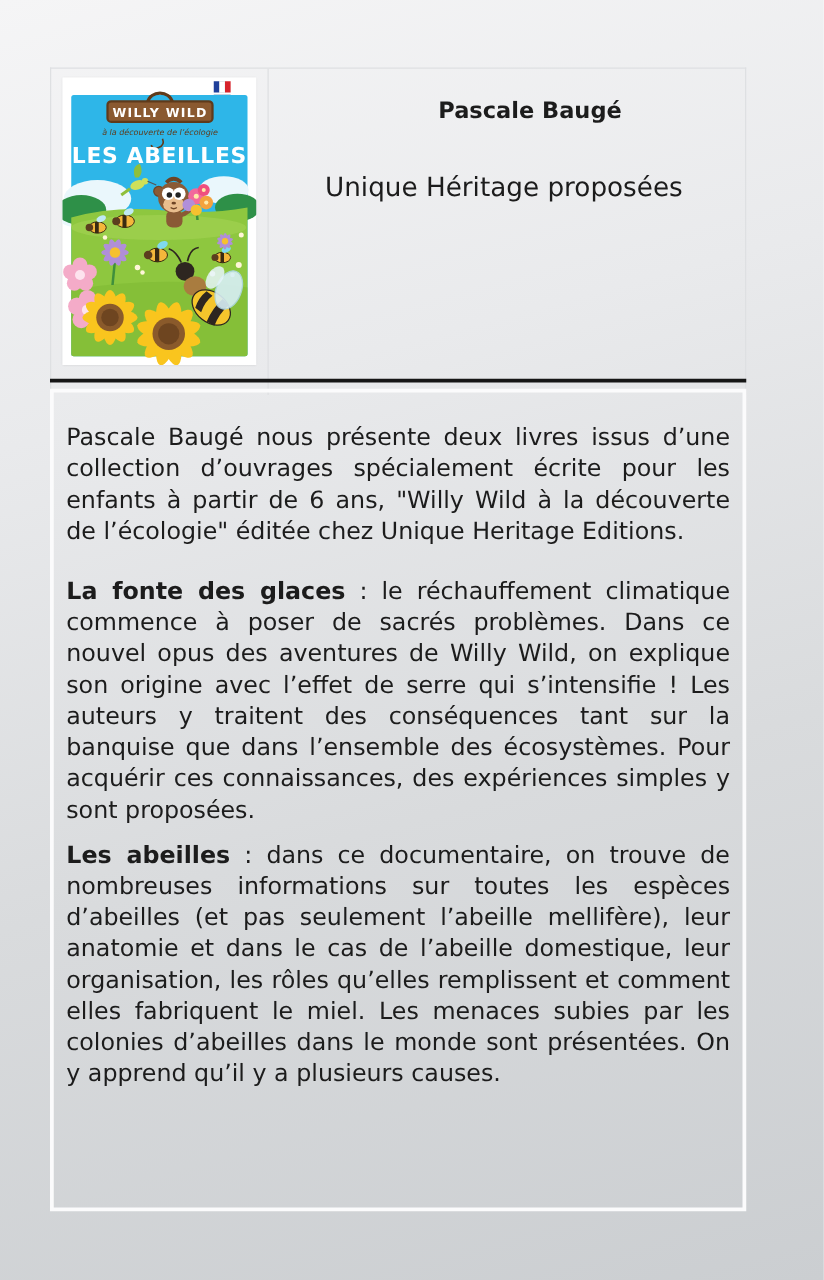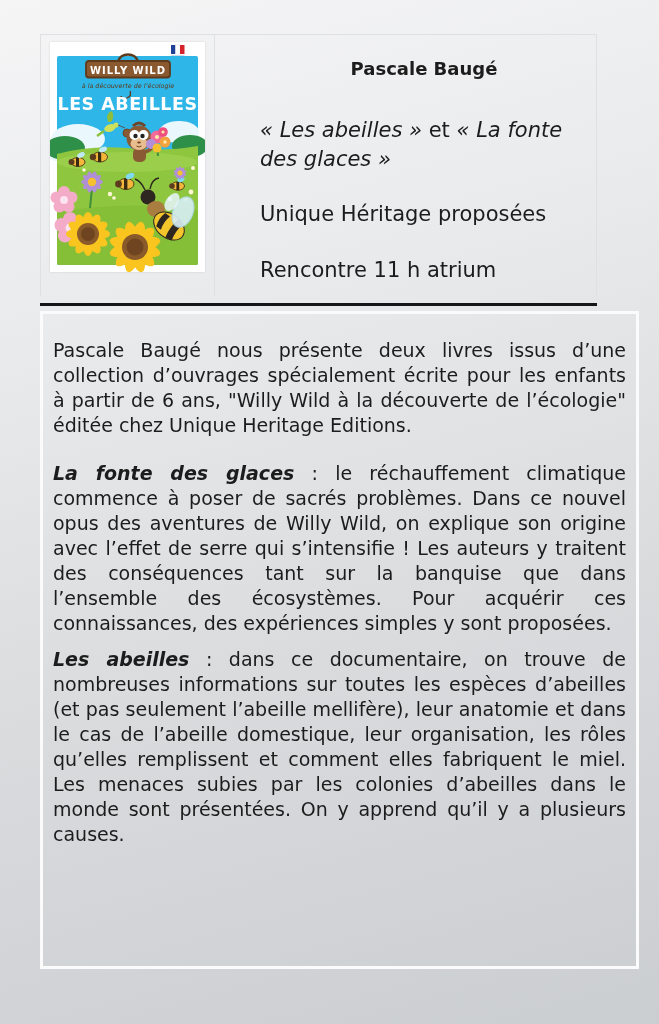--- a/index.html
+++ b/index.html
@@ -10,21 +10,21 @@
     color: #1c1c1c;
   }
   .page {
     position: relative;
     width: 659px; height: 1024px;
     background: linear-gradient(165deg, #f5f5f6 0%, #e9eaec 30%, #d9dbdd 62%, #cbced1 100%);
     overflow: hidden;
   }
   
   .header-section {
-    position: absolute; left: 40px; top: 34px;
+    position: absolute; left: 40px; top: 54px;
     width: 557px; height: 262px;
     border: 1px solid #dee0e2; border-bottom: none;
     display: flex;
   }
   .cover-cell {
     width: 174px; flex: 0 0 174px;
     border-right: 1px solid #dee0e2;
     padding-top: 7px;
     display: flex; justify-content: center; align-items: flex-start;
   }
@@ -53,33 +53,33 @@
   
   .rule {
     position: absolute; left: 40px; top: 303px;
     width: 557px; height: 3px;
     background: #161616;
   }
 
   
   .body-box {
     position: absolute; left: 40px; top: 311px;
-    width: 599px; height: 658px;
+    width: 557px; height: 658px;
     border: 3px solid #fbfbfc;
     padding: 24px 10px 0 10px;
   }
   .body-box p {
     margin: 0;
     font-size: 19px;
     line-height: 25px;
     text-align: justify;
   }
   .body-box p.para-1 { margin-bottom: 23px; }
   .body-box p.para-2 { margin-bottom: 11px; }
-  .lead-title { font-weight: bold; font-style: italic; }
+  .lead-title { font-weight: bold; }
 </style>
 </head>
 <body>
 
 <div class="page">
 
   <div class="header-section">
 
     <div class="cover-cell">
       <div class="cover-card">
@@ -261,23 +261,21 @@
             </g>
             <ellipse cx="133" cy="170" rx="10" ry="16" fill="#d8eff6" opacity="0.9" stroke="#aed7e4" stroke-width="1" transform="rotate(22 133 170)"></ellipse>
             <ellipse cx="122" cy="160" rx="6" ry="10" fill="#e6f5fa" opacity="0.85" transform="rotate(35 122 160)"></ellipse>
           </g>
         </svg>
       </div>
     </div>
 
     <div class="header-right">
       <div class="author">Pascale Baugé</div>
-      <div class="book-titles"><span class="italic">« Les abeilles »</span><span> et </span><span class="italic">« La fonte des glaces »</span></div>
       <div class="publisher">Unique Héritage proposées</div>
-      <div class="meeting">Rencontre 11 h atrium</div>
     </div>
   </div>
 
   <div class="rule"></div>
 
   <div class="body-box">
     <p class="para-1">Pascale Baugé nous présente deux livres issus d’une collection d’ouvrages spécialement écrite pour les enfants à partir de 6 ans, "Willy Wild à la découverte de l’écologie"  éditée chez Unique Heritage Editions.</p>
     <p class="para-2"><span class="lead-title">La fonte des glaces</span><span> : le réchauffement climatique commence à poser de sacrés problèmes. Dans ce nouvel opus des aventures de Willy Wild, on explique son origine avec l’effet de serre qui s’intensifie ! Les auteurs y traitent des conséquences tant sur la banquise que dans l’ensemble des écosystèmes. Pour acquérir ces connaissances, des expériences simples y sont proposées.</span></p>
     <p class="para-3"><span class="lead-title">Les abeilles</span><span> : dans ce documentaire, on trouve de nombreuses informations sur toutes les espèces d’abeilles (et pas seulement l’abeille mellifère), leur anatomie et dans le cas de l’abeille domestique, leur organisation, les rôles qu’elles remplissent et comment elles fabriquent le miel. Les menaces subies par les colonies d’abeilles dans le monde sont présentées. On y apprend qu’il y a plusieurs causes.</span></p>
   </div>

